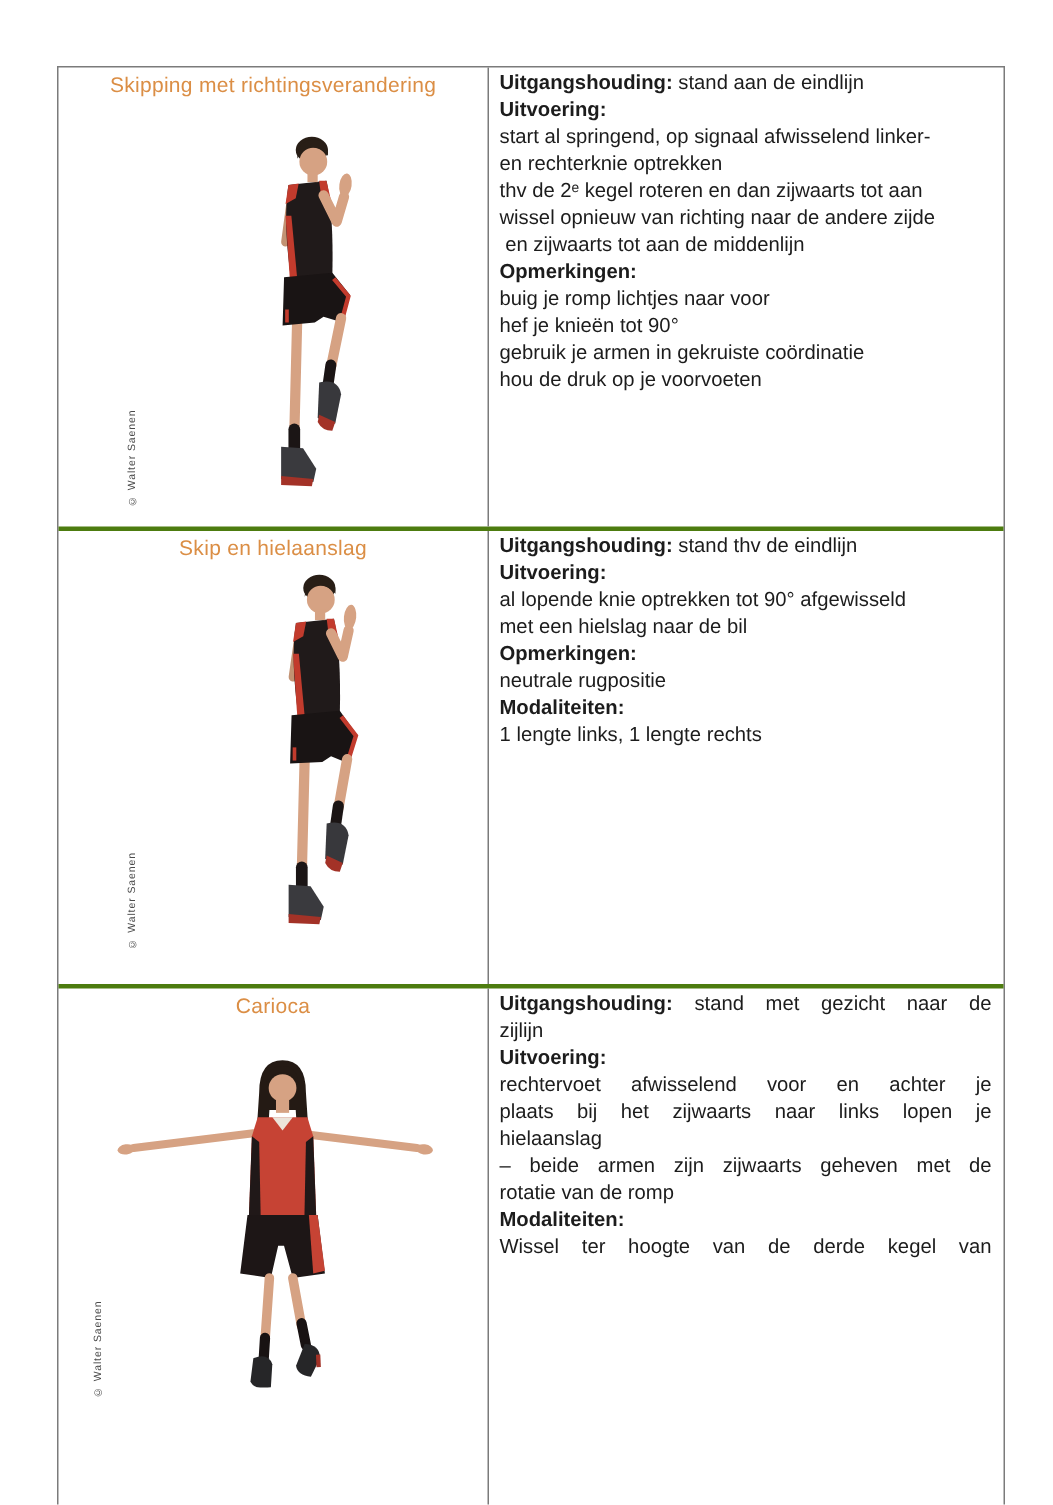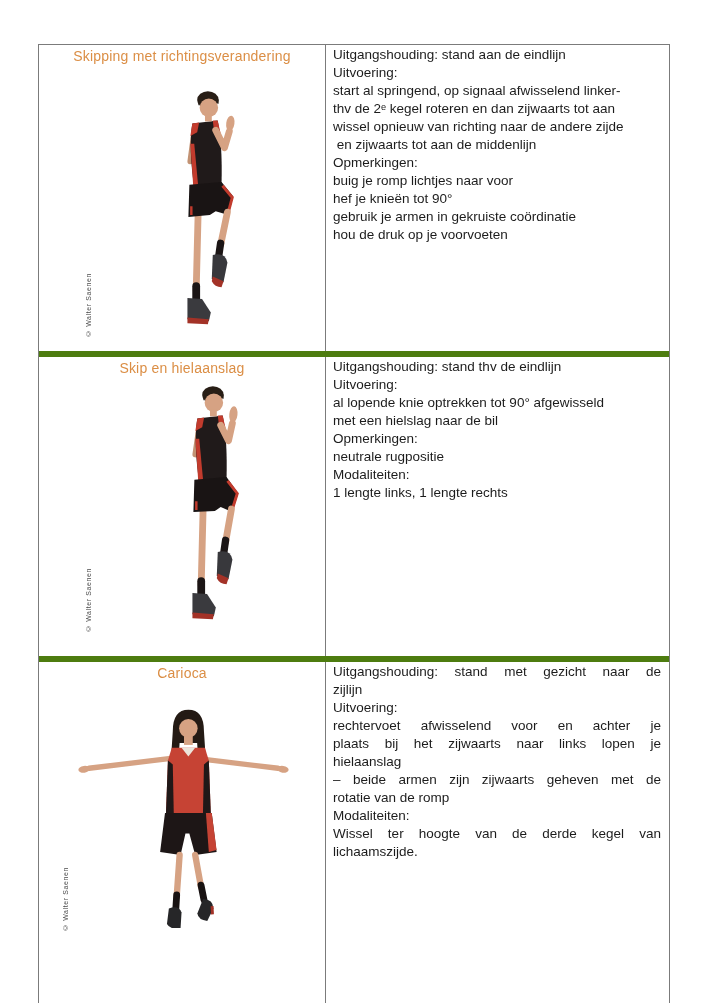--- a/index.html
+++ b/index.html
@@ -29,21 +29,21 @@
     box-sizing: border-box;
     display: flex;
     flex-direction: column;
     background: #ffffff;
   }
   .row {
     display: flex;
     box-sizing: border-box;
     flex: 0 0 auto;
   }
-  .row + .row { border-top: 6px solid #4d7c0f; }
+  .row + .row { border-top: 3px solid #4d7c0f; }
   .row-1 { height: 306px; }
   .row-2 { height: 305px; }
   .row-3 { height: 352px; }
   .photo-cell {
     width: 287px;
     box-sizing: border-box;
     border-right: 1px solid #7b7b7b;
     position: relative;
     flex: 0 0 auto;
   }
@@ -58,21 +58,21 @@
     color: #DB8E45;
     font-size: 14px;
     line-height: 18px;
     padding-top: 2px;
     letter-spacing: 0.2px;
   }
   .line {
     font-size: 13.5px;
     line-height: 18px;
   }
-  .line .b { font-weight: normal; }
+  .line .b { font-weight: bold; }
   .line.stretch {
     text-align: justify;
     text-align-last: justify;
   }
   .figure {
     position: absolute;
   }
   .fig-r1 { left: 126px; top: 44px; width: 78px; height: 254px; }
   .fig-r2 { left: 131px; top: 26px; width: 78px; height: 256px; }
   .fig-r3 { left: 31px;  top: 42px; width: 227px; height: 224px; }
@@ -135,20 +135,21 @@
             <path d="M52,42 L61,60 L66,43" stroke="#d6a283" stroke-width="7" stroke-linecap="round" stroke-linejoin="round" fill="none"></path>
             <ellipse cx="67" cy="35" rx="4.2" ry="8" fill="#d6a283" transform="rotate(8 67 35)"></ellipse>
           </g>
         </svg>
         <div class="copyright cr-r1">© Walter Saenen</div>
       </div>
       <div class="desc-cell">
           <div class="line"><span class="b">Uitgangshouding:</span> stand aan de eindlijn</div>
           <div class="line"><span class="b">Uitvoering:</span></div>
           <div class="line">start al springend, op signaal afwisselend linker-</div>
+          <div class="line">en rechterknie optrekken</div>
           <div class="line">thv de 2ᵉ kegel roteren en dan zijwaarts tot aan</div>
           <div class="line">wissel opnieuw van richting naar de andere zijde</div>
           <div class="line">&nbsp;en zijwaarts tot aan de middenlijn</div>
           <div class="line"><span class="b">Opmerkingen:</span></div>
           <div class="line">buig je romp lichtjes naar voor</div>
           <div class="line">hef je knieën tot 90°</div>
           <div class="line">gebruik je armen in gekruiste coördinatie</div>
           <div class="line">hou de druk op je voorvoeten</div>
         </div>
     </div>
@@ -254,18 +255,17 @@
           <div class="line stretch"><span class="b">Uitgangshouding:</span> stand met gezicht naar de</div>
           <div class="line">zijlijn</div>
           <div class="line"><span class="b">Uitvoering:</span></div>
           <div class="line stretch">rechtervoet afwisselend voor en achter je</div>
           <div class="line stretch">plaats bij het zijwaarts naar links lopen je</div>
           <div class="line">hielaanslag</div>
           <div class="line stretch">– beide armen zijn zijwaarts geheven met de</div>
           <div class="line">rotatie van de romp</div>
           <div class="line"><span class="b">Modaliteiten:</span></div>
           <div class="line stretch">Wissel ter hoogte van de derde kegel van</div>
-          <div class="line">lichaamszijde.</div>
         </div>
     </div>
 
   </div>
 </div>
 
 </body></html>

